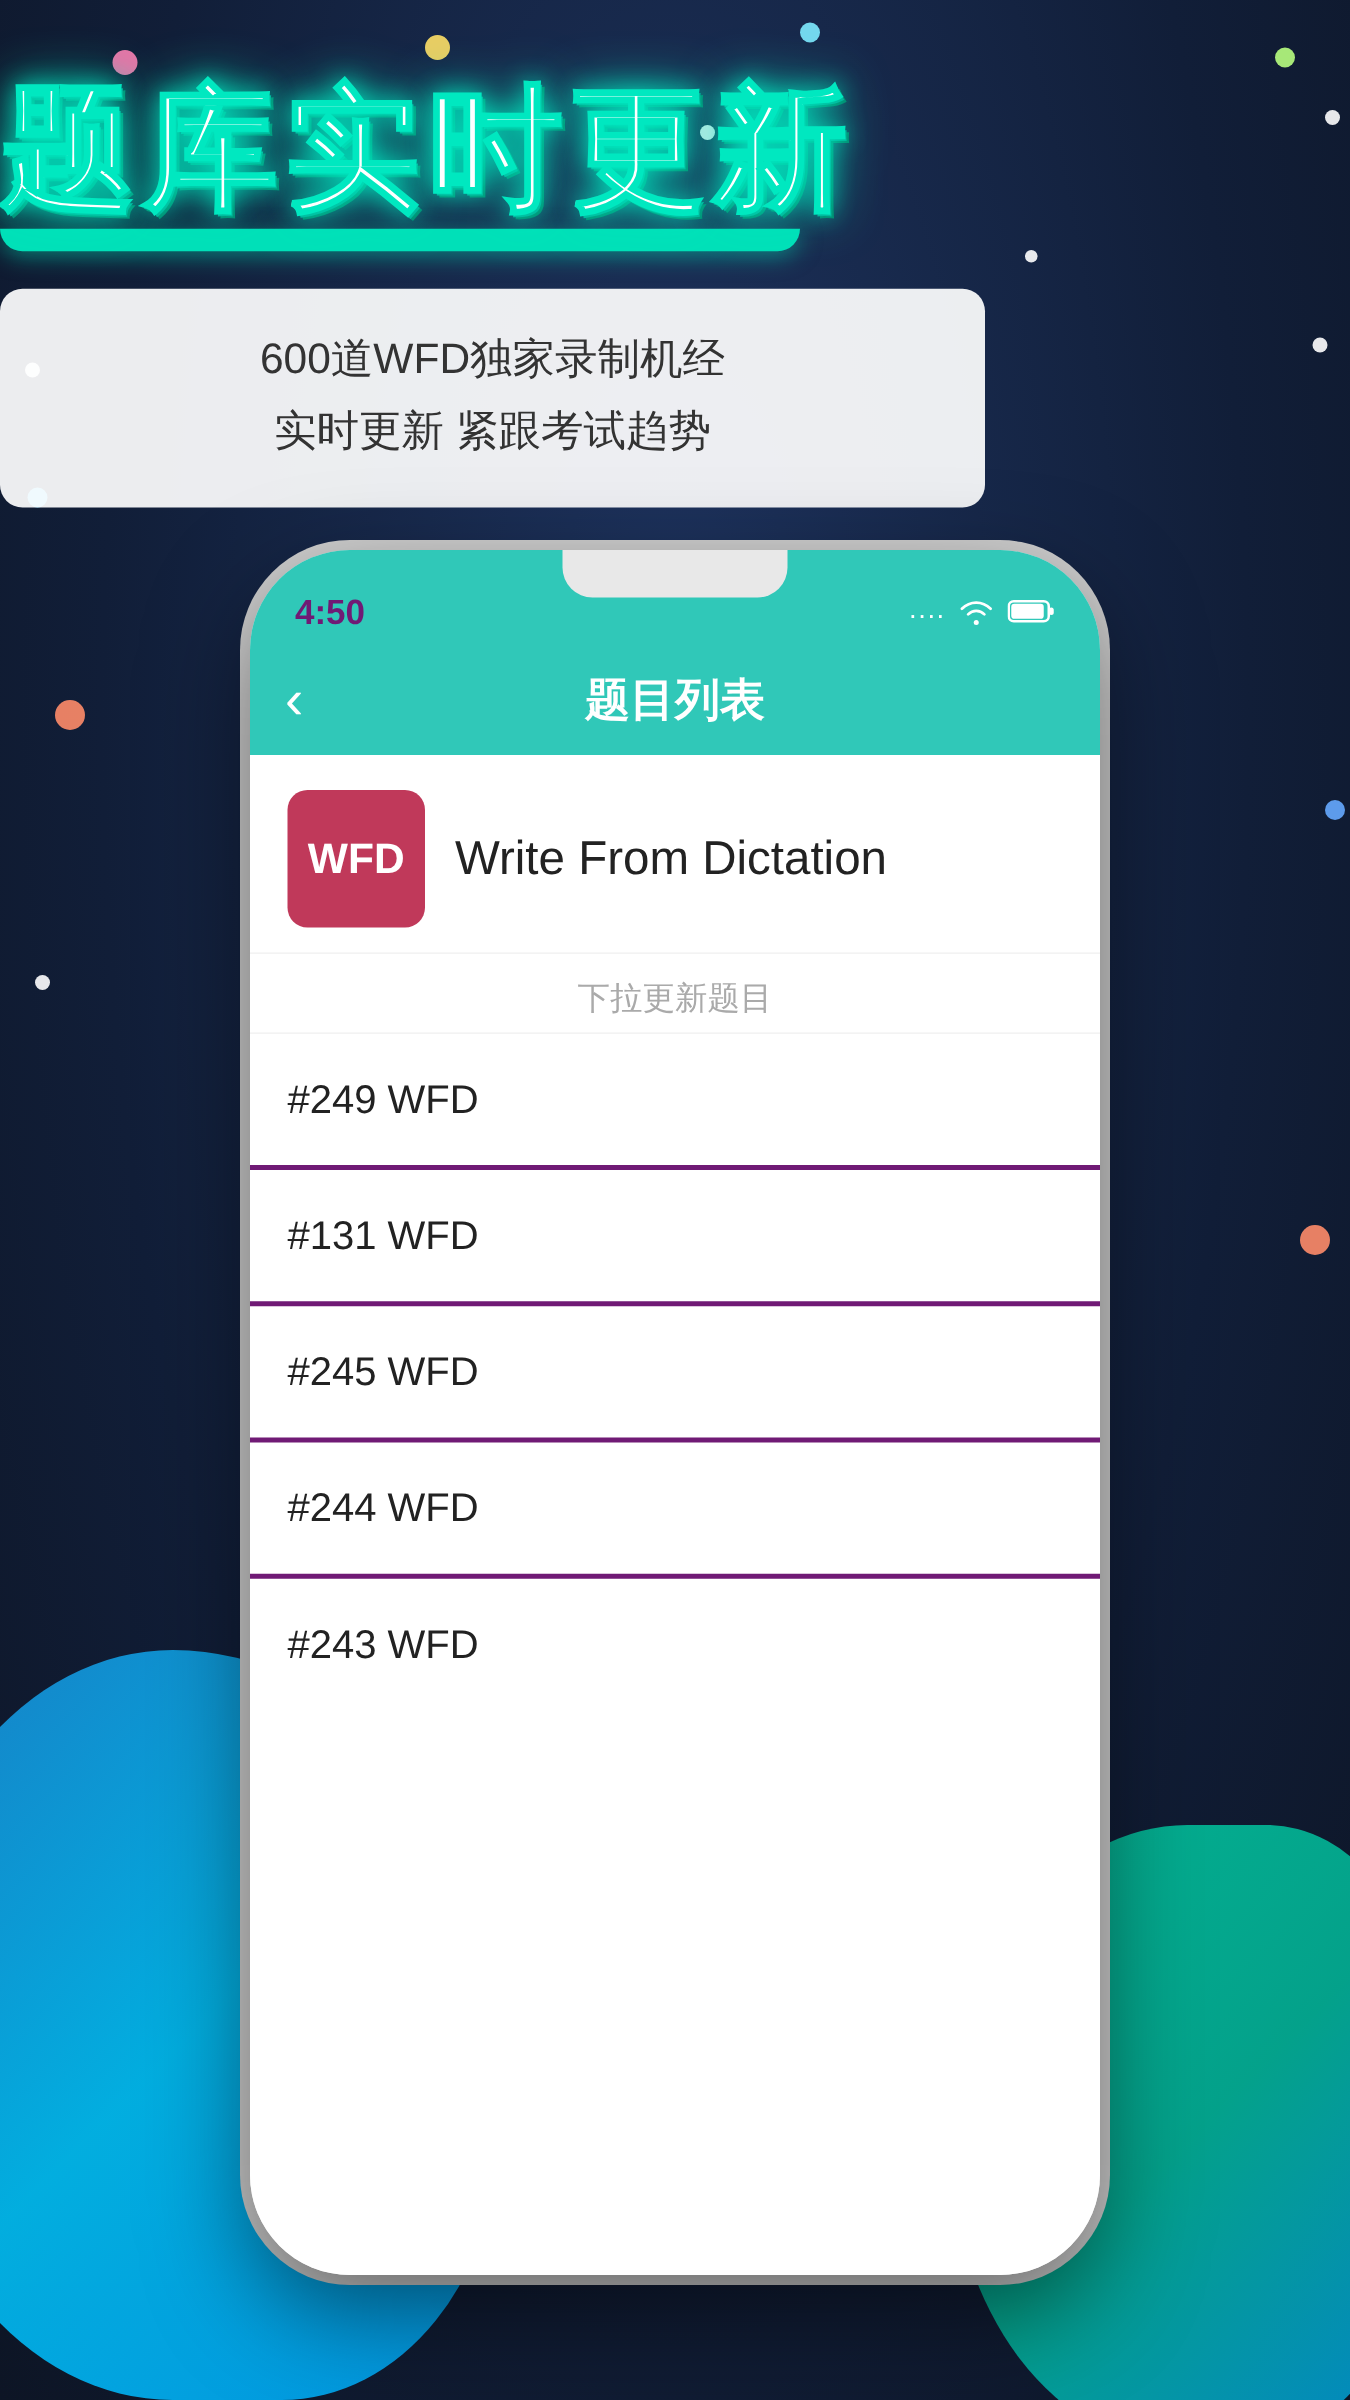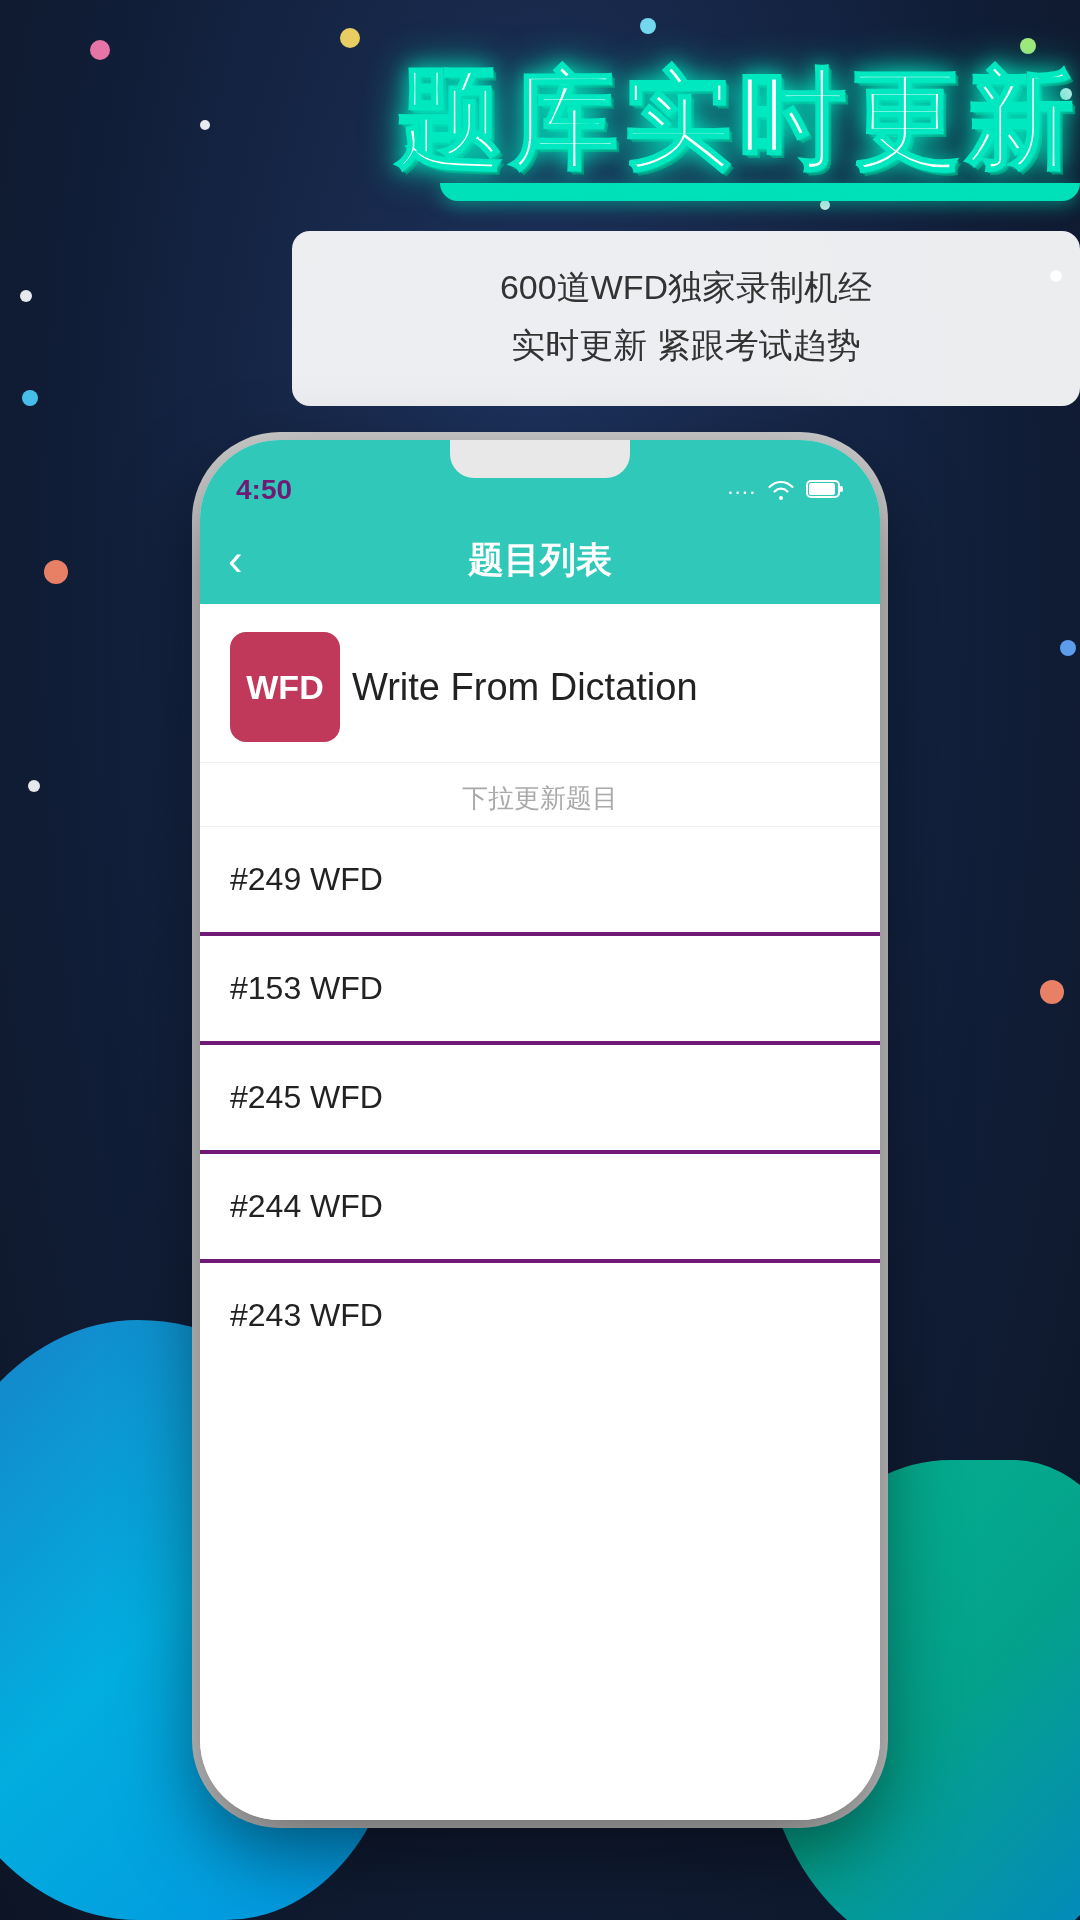--- a/index.html
+++ b/index.html
@@ -50,21 +50,21 @@
       opacity: 0.75;
     }
 
     
     .banner-area {
       position: absolute;
       top: 60px;
       left: 0; right: 0;
       display: flex;
       flex-direction: column;
-      align-items: flex-end;
+      align-items: flex-start;
     }
 
     .banner-title {
       font-size: 108px;
       font-weight: 900;
       color: #fff;
       text-shadow:
         0 0 20px #00e8c0,
         0 0 40px #00e8c0,
         2px 2px 0 #00a890,
@@ -203,21 +203,21 @@
       color: #fff;
       font-size: 34px;
       font-weight: 700;
       flex-shrink: 0;
       text-align: right;
     }
     .wfd-title-text {
       font-size: 38px;
       color: #222;
       font-weight: 500;
-      margin-left: 12px;
+      margin-left: 24px;
     }
 
     
     .pull-hint {
       text-align: center;
       font-size: 26px;
       color: #aaa;
       padding: 18px 0 10px;
       border-bottom: 1px solid #f0f0f0;
     }
@@ -332,21 +332,21 @@
     </div>
 
     <div class="pull-hint">下拉更新题目</div>
 
 
     <div>
       <div class="list-item">
         <span>#249 WFD</span>
       </div>
       <div class="list-item">
-        <span>#153 WFD</span>
+        <span>#131 WFD</span>
       </div>
       <div class="list-item">
         <span>#245 WFD</span>
       </div>
       <div class="list-item">
         <span>#244 WFD</span>
       </div>
       <div class="list-item">
         <span>#243 WFD</span>
       </div>

